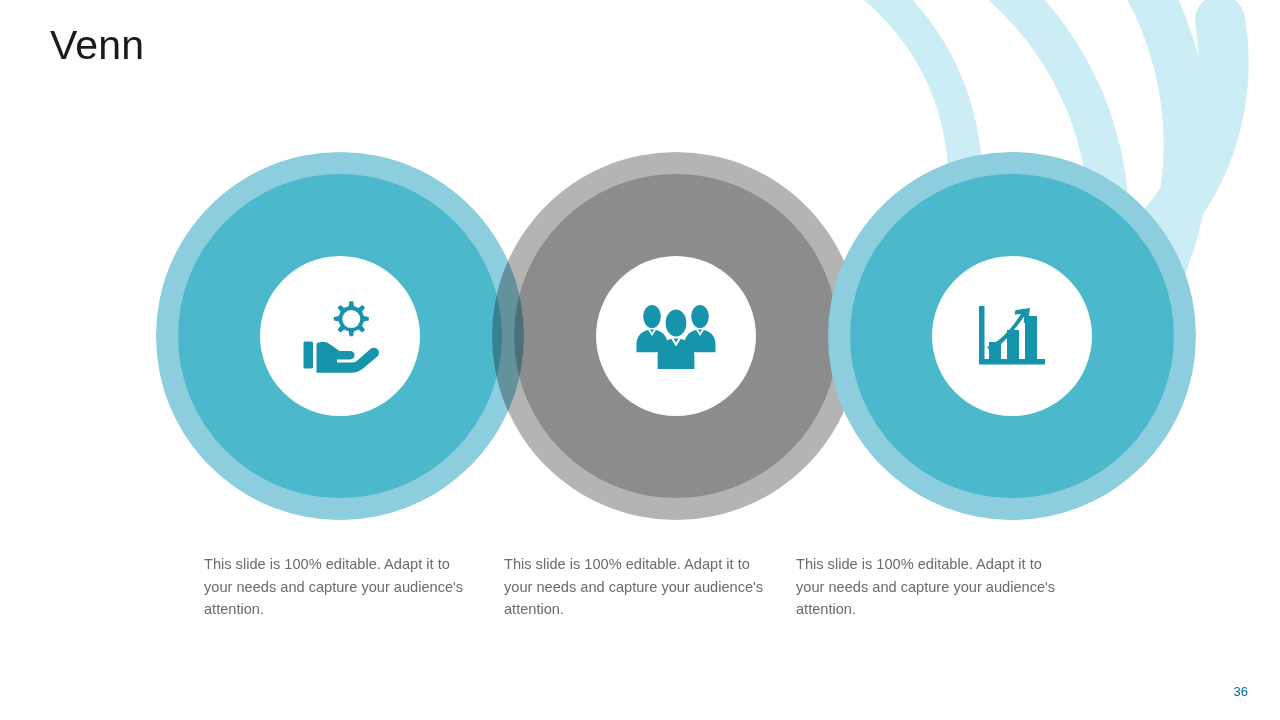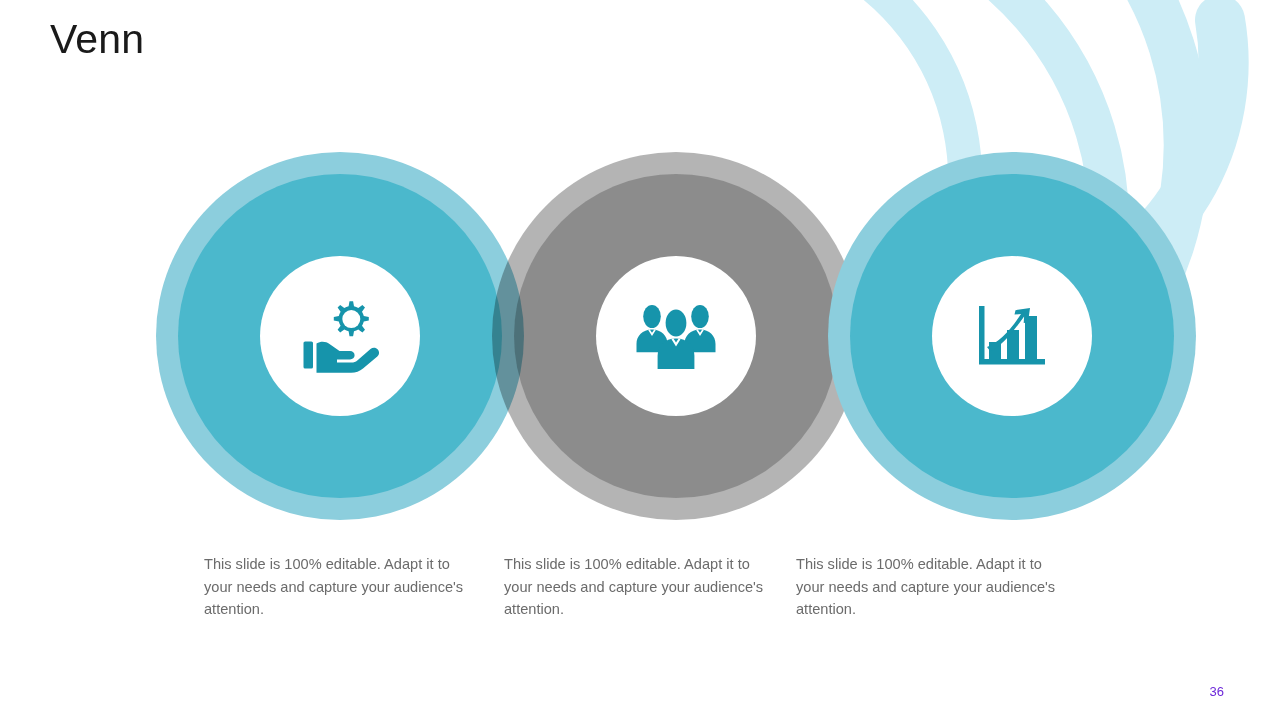--- a/index.html
+++ b/index.html
@@ -31,21 +31,21 @@
     right: 0;
     width: 620px;
     height: 360px;
     pointer-events: none;
   }
 
   
   #page-title {
     position: absolute;
     left: 50px;
-    top: 15px;
+    top: 21px;
     font-size: 41px;
     font-weight: 300;
     letter-spacing: 0.2px;
     color: #1a1a1a;
     line-height: 1.2;
     white-space: nowrap;
   }
 
   
   #venn-diagram {
@@ -118,24 +118,24 @@
     line-height: 22.5px;
     color: #6b6b6b;
   }
   #caption-left   { left: 204px; }
   #caption-center { left: 504px; }
   #caption-right  { left: 796px; }
 
   
   #page-number {
     position: absolute;
-    right: 56px;
+    right: 32px;
     bottom: 21px;
     font-size: 13px;
-    color: #6d28d9;
+    color: #0369a1;
     text-align: right;
   }
 </style>
 </head>
 <body>
 
 <div id="slide">
 
   <svg id="bg-decor" viewBox="0 0 620 360" xmlns="http://www.w3.org/2000/svg">
     <g fill="none" stroke="#cdedf6" stroke-linecap="round">

